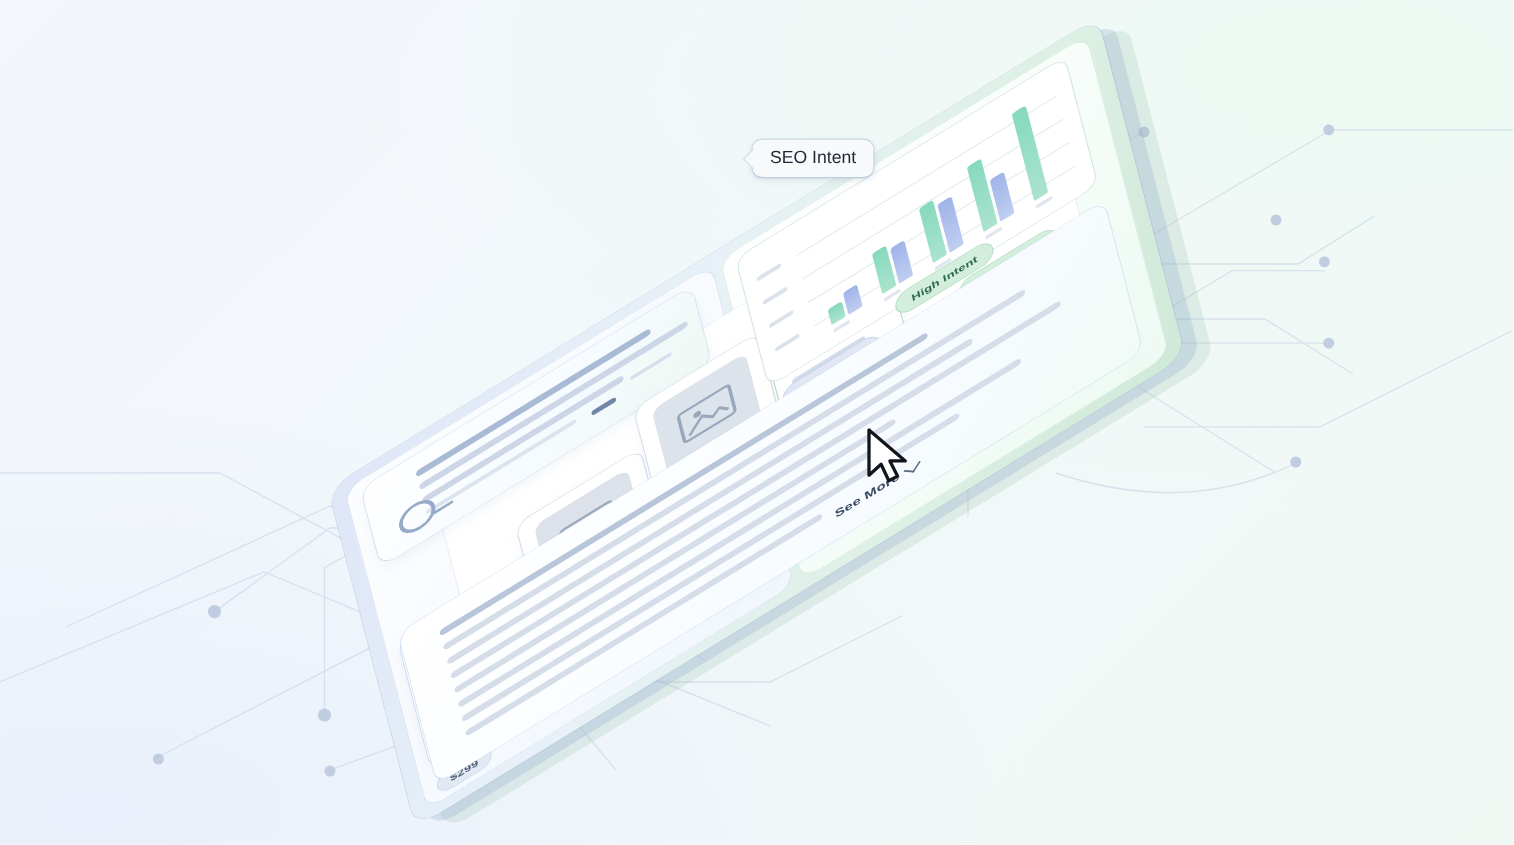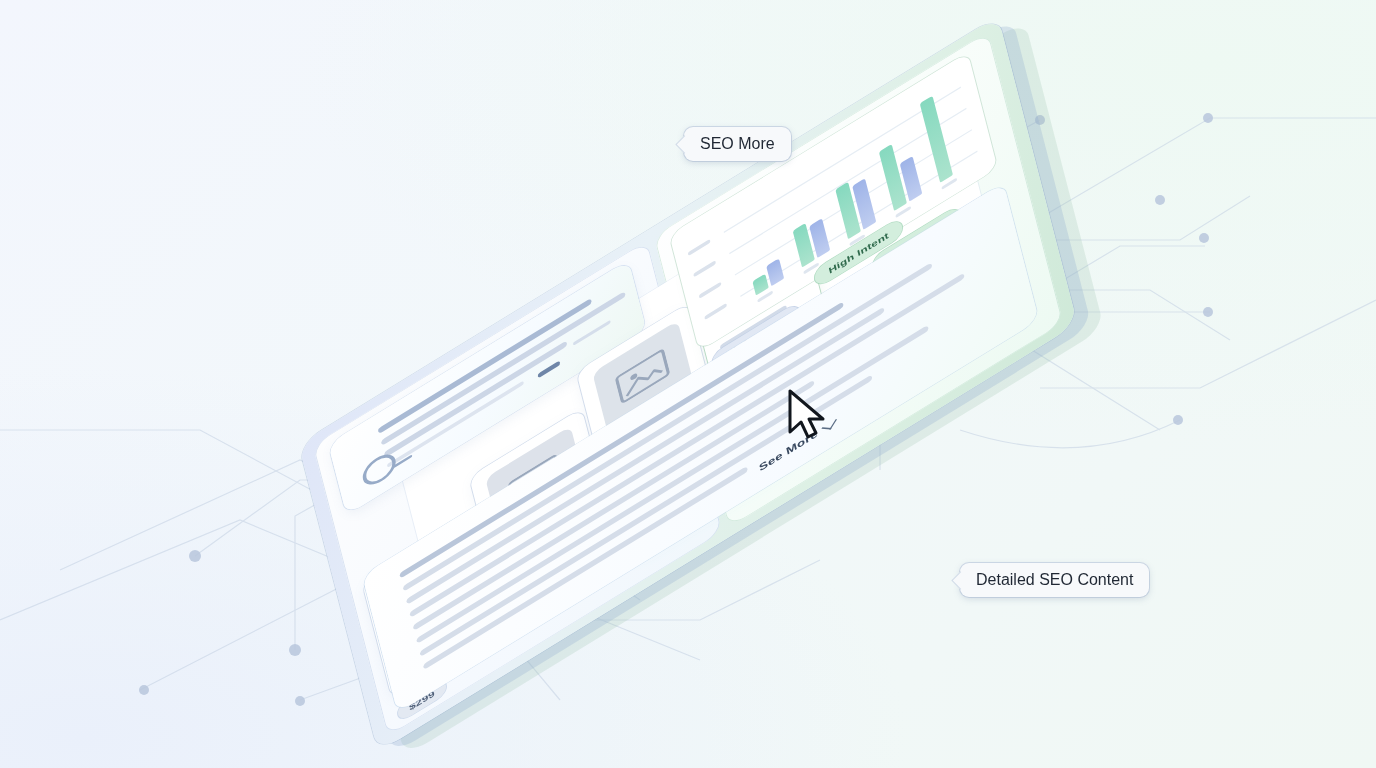--- a/index.html
+++ b/index.html
@@ -348,16 +348,15 @@
         </div>
       </div>
 
     </div>
   </div>
 
   <svg class="cursor" viewBox="0 0 44 52">
     <path d="M5 3 L5 44 L16 34 L23 49 L31 45 L24 31 L38 31 Z" fill="#ffffff" stroke="#11161d" stroke-width="3" stroke-linejoin="round"></path>
   </svg>
 
-  <div class="tip" id="tip-seo">SEO More</div>
-  <div class="tip" id="tip-detail">Detailed SEO Content</div>
+  <div class="tip" id="tip-seo">SEO Intent</div>
 
 </div>
 
 </body></html>

